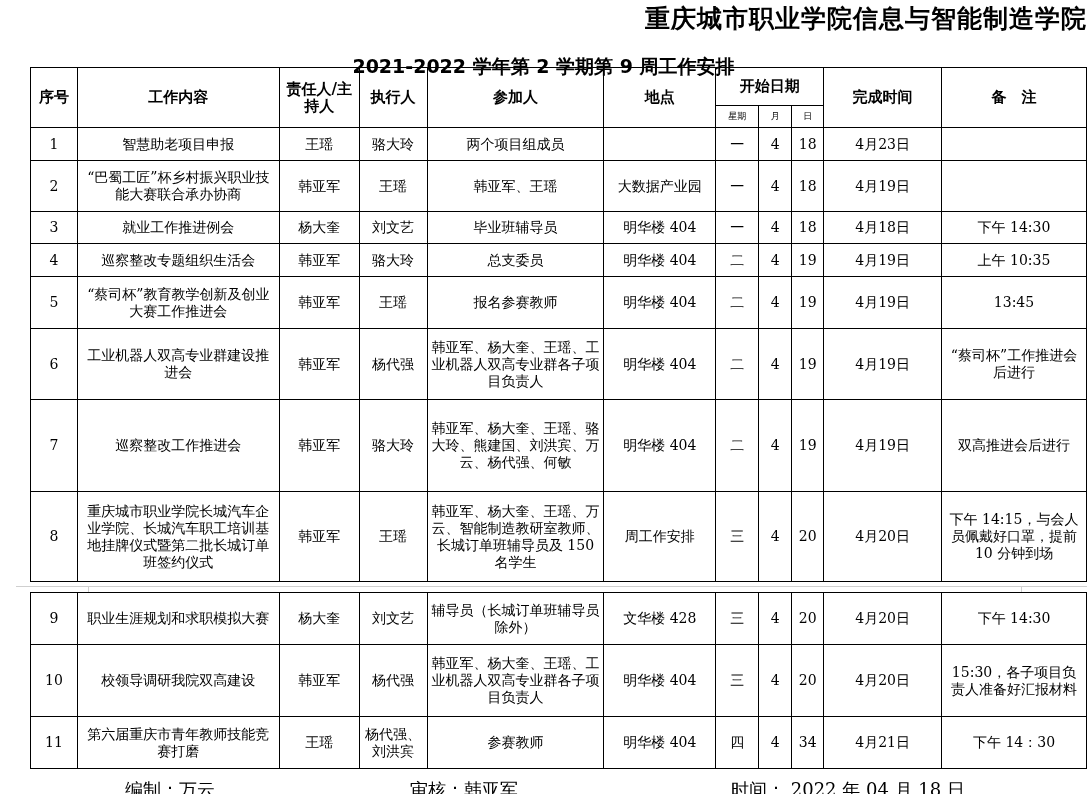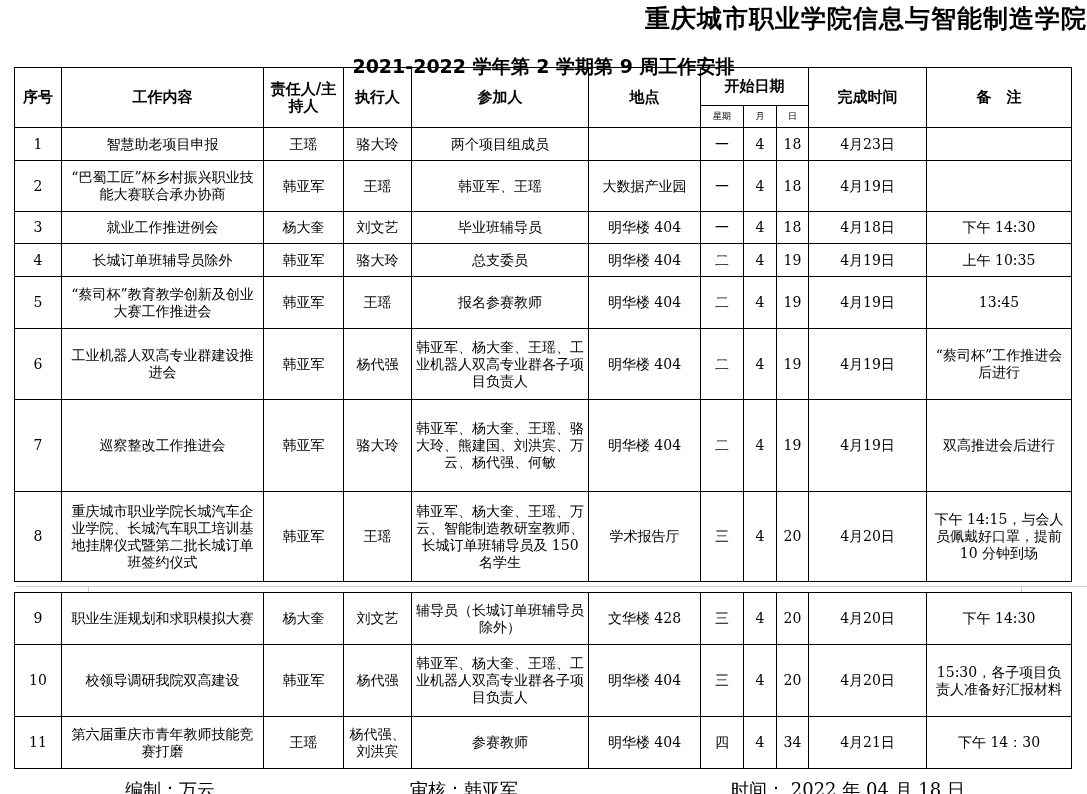--- a/index.html
+++ b/index.html
@@ -1,21 +1,21 @@
 <!DOCTYPE html>
 <html><head>
 <meta charset="utf-8">
 <style>
   html, body { margin: 0; padding: 0; background: #ffffff; }
   body { width: 1087px; height: 794px; position: relative; overflow: hidden;
          font-family: "DejaVu Sans", "Liberation Sans", sans-serif; color: #000; }
   .title { position: absolute; left: 0; width: 1087px; text-align: center; font-weight: bold; }
   .t1 { top: 2px; font-size: 25px; letter-spacing: 1px; text-align: right; }
   .t2 { top: 36px; font-size: 19px; margin-top: 18px; }
-  table.sched { position: absolute; left: 14px; border-collapse: collapse; table-layout: fixed;
+  table.sched { position: absolute; left: 30px; border-collapse: collapse; table-layout: fixed;
                 font-family: "DejaVu Serif", "Liberation Serif", serif; }
   table.sched td, table.sched th { border: 1.5px solid #000; text-align: center; vertical-align: middle;
                 padding: 0 3px; font-size: 14px; line-height: 17px; overflow: hidden; }
   table.sched th { font-family: "DejaVu Sans", "Liberation Sans", sans-serif; font-weight: bold; font-size: 15px; }
   table.sched th.small { font-size: 9px; font-weight: normal; line-height: 11px; margin-left: 20px; }
   #p1 { top: 67px; }
   #p2 { top: 592px; }
   .pagebreak { position: absolute; left: 16px; top: 586px; width: 1071px; height: 0; border-top: 1px solid #cfcfcf; }
   .pagebreak2 { position: absolute; left: 88px; top: 586px; height: 6px; border-left: 1px solid #cfcfcf; }
   .pagebreak3 { position: absolute; left: 1021px; top: 586px; height: 6px; border-left: 1px solid #cfcfcf; }
@@ -96,21 +96,21 @@
         <td>毕业班辅导员</td>
         <td>明华楼 404</td>
         <td>一</td>
         <td>4</td>
         <td>18</td>
         <td>4月18日</td>
         <td>下午 14:30</td>
       </tr>
       <tr style="height: 33px;">
         <td>4</td>
-        <td>长城订单班辅导员除外</td>
+        <td>巡察整改专题组织生活会</td>
         <td>韩亚军</td>
         <td>骆大玲</td>
         <td>总支委员</td>
         <td>明华楼 404</td>
         <td>二</td>
         <td>4</td>
         <td>19</td>
         <td>4月19日</td>
         <td>上午 10:35</td>
       </tr>
@@ -152,21 +152,21 @@
         <td>19</td>
         <td>4月19日</td>
         <td>双高推进会后进行</td>
       </tr>
       <tr style="height: 90px;">
         <td>8</td>
         <td>重庆城市职业学院长城汽车企业学院、长城汽车职工培训基地挂牌仪式暨第二批长城订单班签约仪式</td>
         <td>韩亚军</td>
         <td>王瑶</td>
         <td>韩亚军、杨大奎、王瑶、万云、智能制造教研室教师、长城订单班辅导员及 150 名学生</td>
-        <td>学术报告厅</td>
+        <td>周工作安排</td>
         <td>三</td>
         <td>4</td>
         <td>20</td>
         <td>4月20日</td>
         <td>下午 14:15，与会人员佩戴好口罩，提前 10 分钟到场</td>
       </tr>
     </tbody>
 </table>
 
 <div class="pagebreak"></div>

